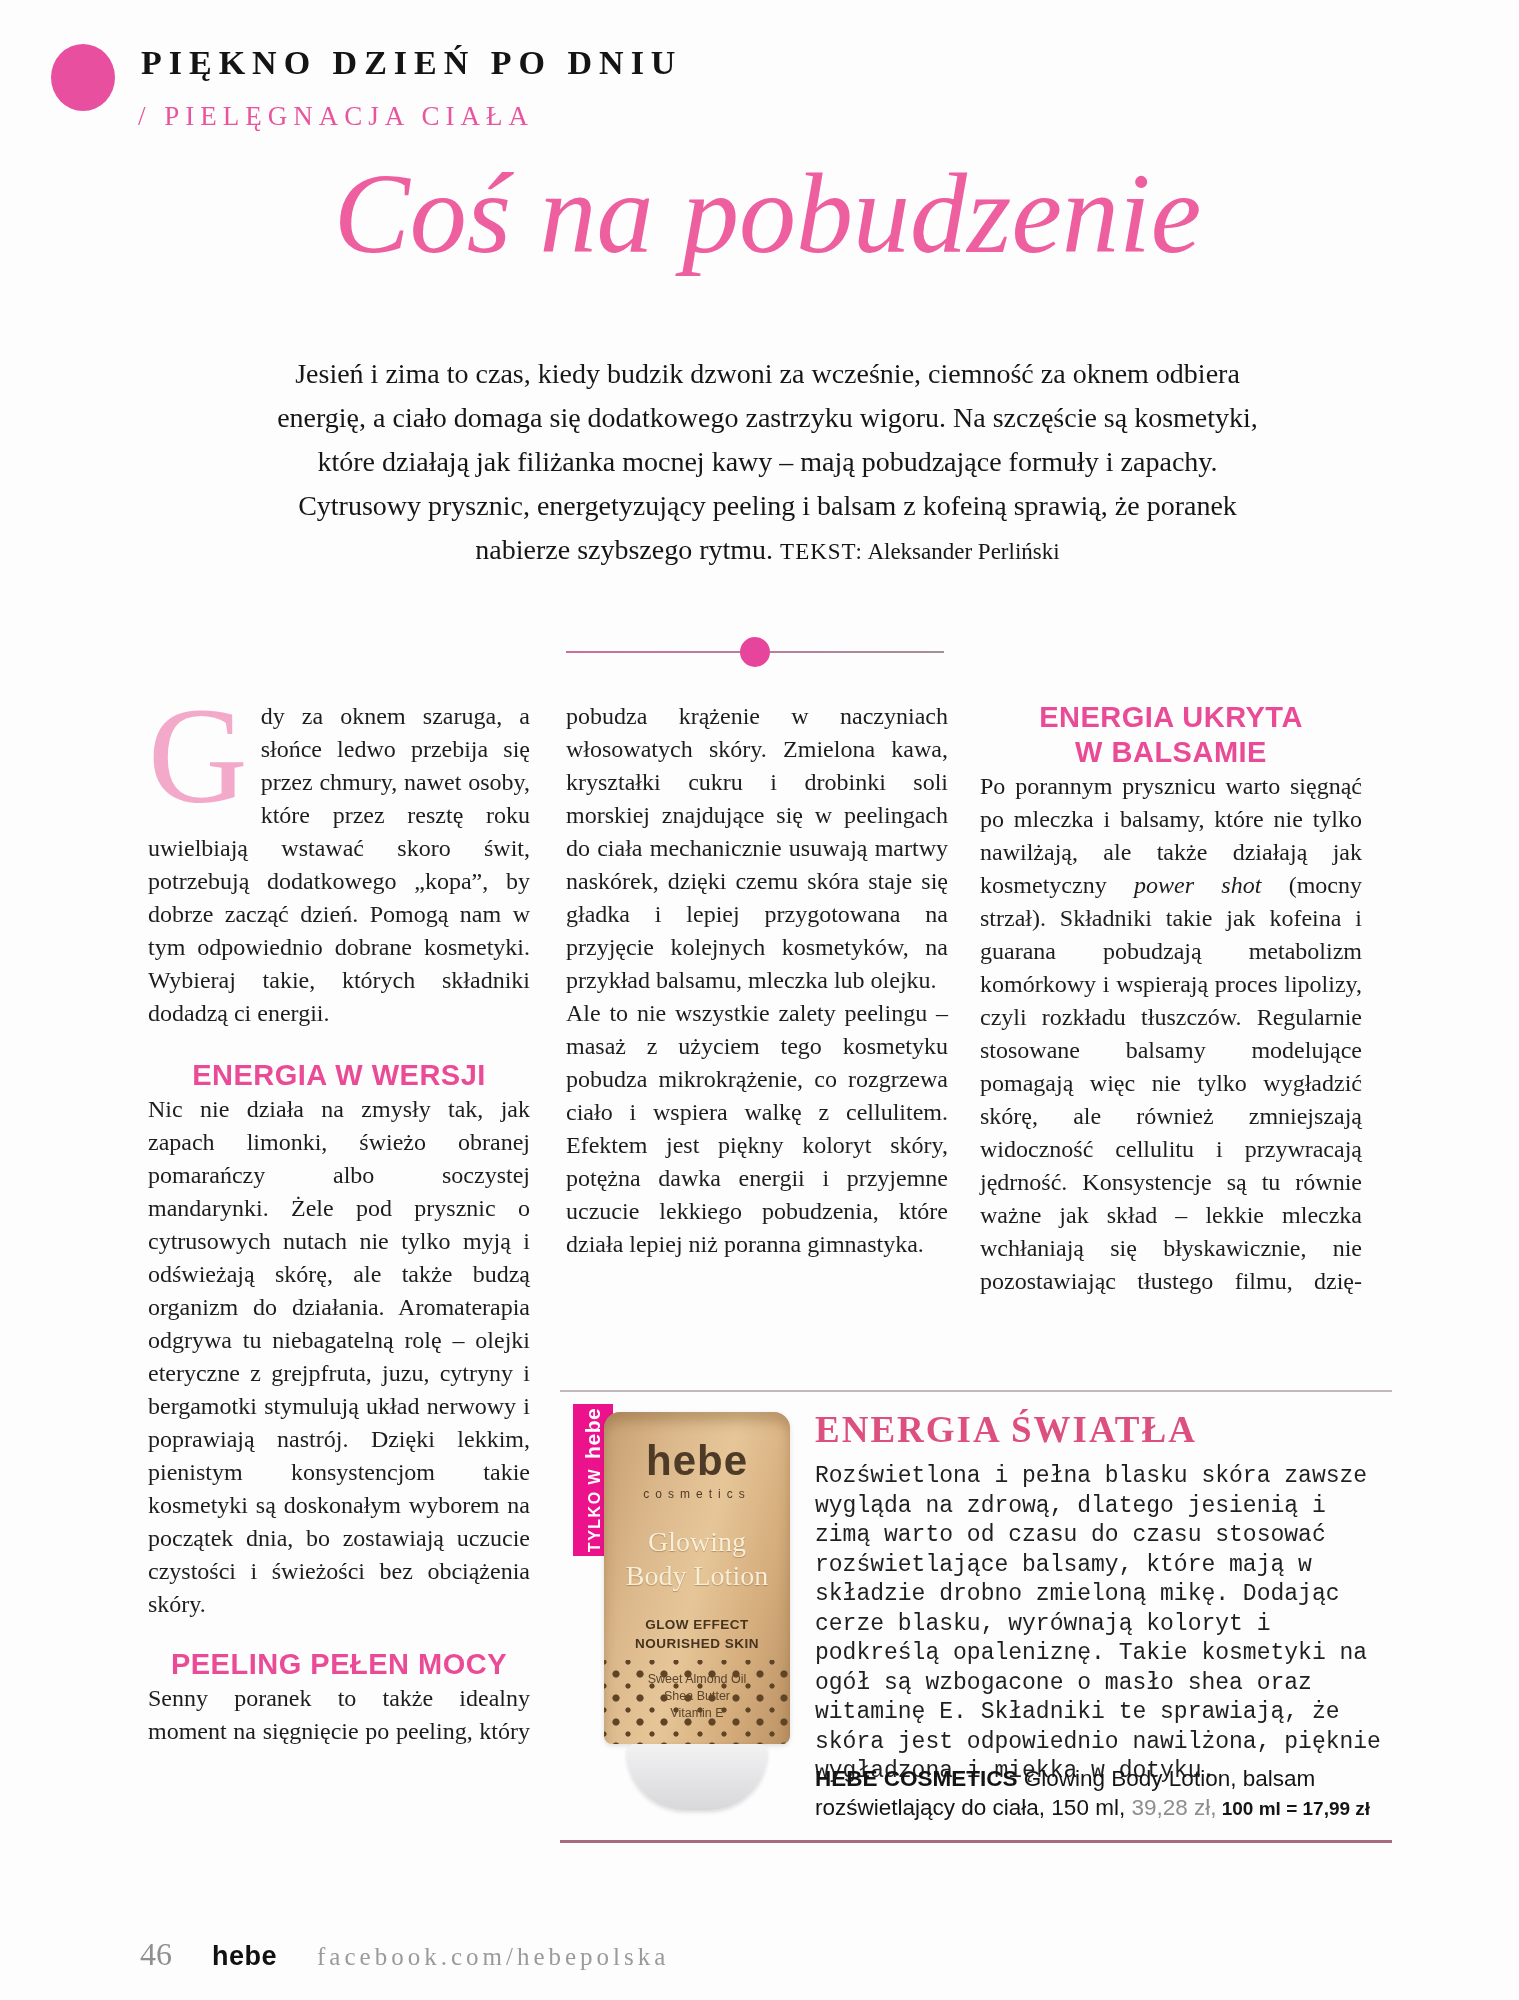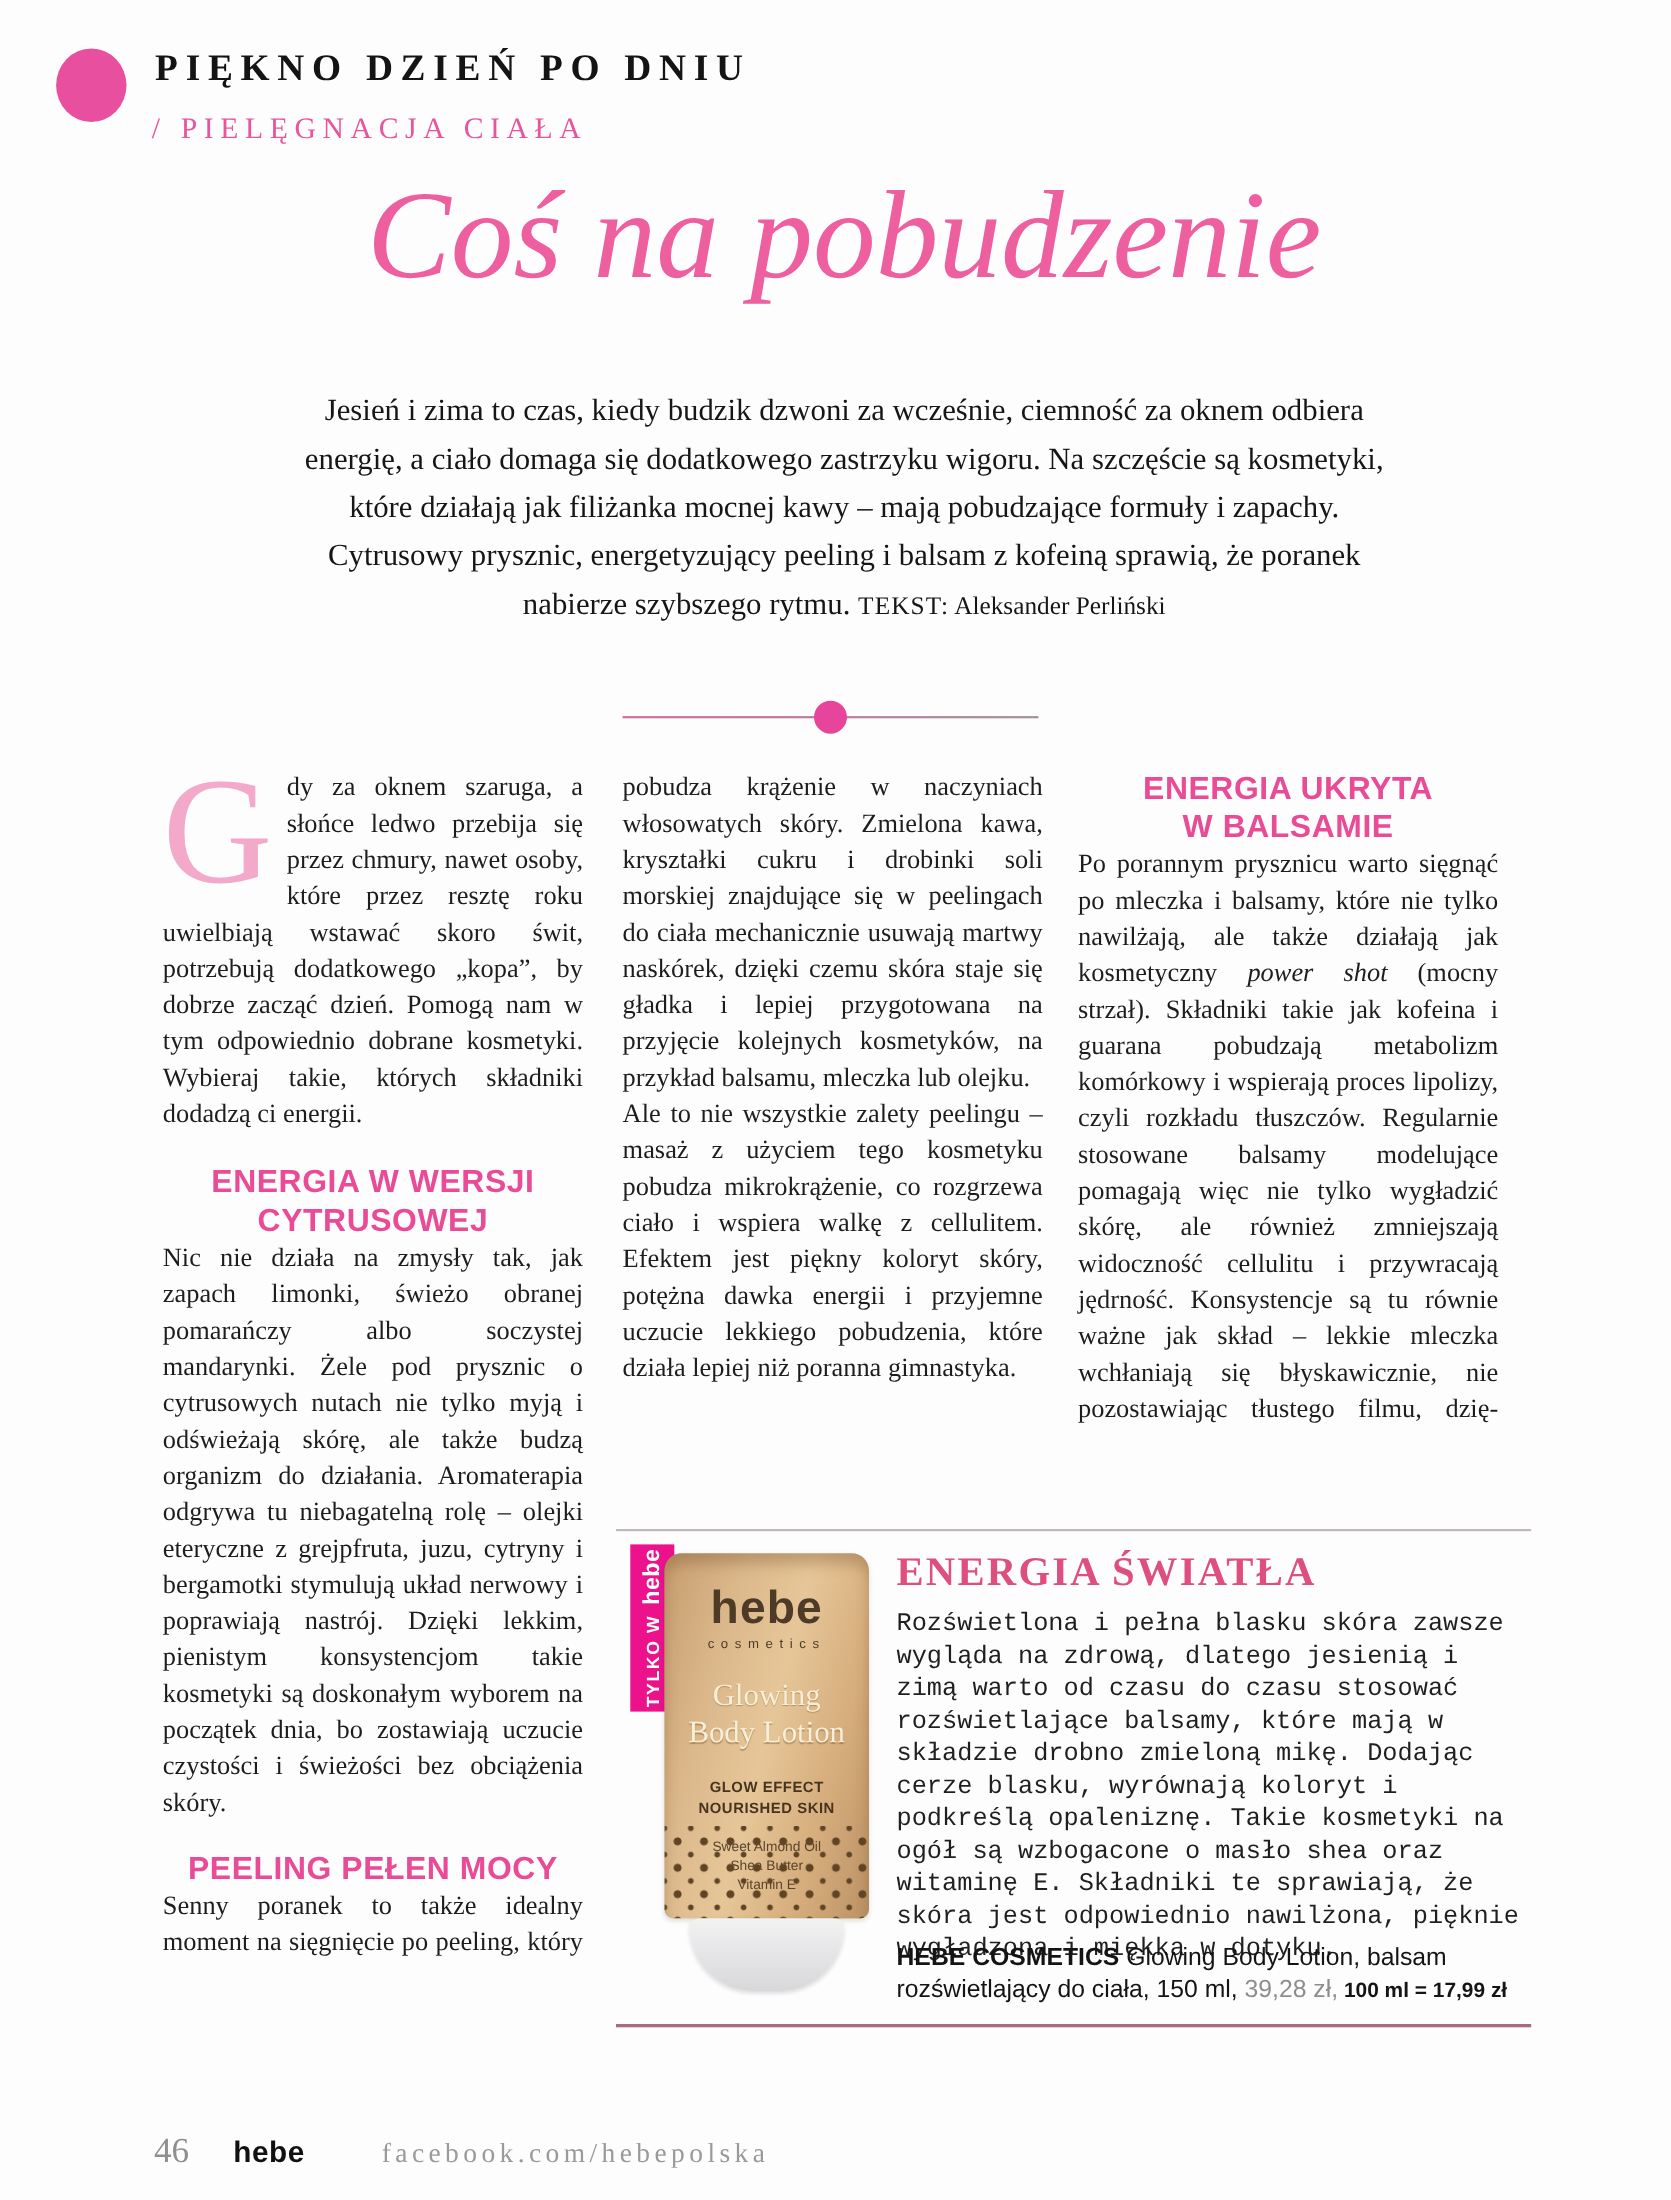--- a/index.html
+++ b/index.html
@@ -97,21 +97,21 @@
   .cap-brand { font-weight:bold; }
   .cap-price { color:#8d8d8d; }
   .cap-unit  { font-size:19px; font-weight:bold; }
 
   
   .footer { position:absolute; left:140px; top:1936px; display:flex;
             align-items:baseline; gap:40px; }
   .page-num     { font-size:32px; color:#8f8f8f; }
   .footer-brand { font-size:27px; font-weight:bold; color:#111;
                   font-family:"Liberation Sans", sans-serif; letter-spacing:.5px; }
-  .footer-url   { font-size:25px; color:#9a9a9a; letter-spacing:4px;margin-left:30px; }
+  .footer-url   { font-size:25px; color:#9a9a9a; letter-spacing:4px; }
 </style>
 </head>
 <body>
 
 <div class="page">
 
   <div class="brand-dot"></div>
   <div class="section-title">PIĘKNO DZIEŃ PO DNIU</div>
   <div class="section-sub">/ PIELĘGNACJA CIAŁA</div>
 
@@ -119,21 +119,20 @@
   <div class="intro"><span>Jesień i zima to czas, kiedy budzik dzwoni za wcześnie, ciemność za oknem odbiera energię, a ciało domaga się dodatkowego zastrzyku wigoru. Na szczęście są kosmetyki, które działają jak filiżanka mocnej kawy – mają pobudzające formuły i zapachy. Cytrusowy prysznic, energetyzujący peeling i balsam z kofeiną sprawią, że poranek nabierze szybszego rytmu. </span><span class="byline"><span class="byline-label">TEKST:</span><span> Aleksander Perliński</span></span>
   </div>
 
   <div class="divider-line"></div>
   <div class="divider-dot"></div>
 
   <div class="col col-1">
     <p><span class="dropcap">G</span><span>dy za oknem szaruga, a słońce ledwo przebija się przez chmury, nawet osoby, które przez resztę roku uwielbiają wstawać skoro świt, potrzebują dodatkowego „kopa”, by dobrze zacząć dzień. Pomogą nam w tym odpowiednio dobrane kosmetyki. Wybieraj takie, których składniki dodadzą ci energii.</span></p>
     <div class="col-heading mt-h1">
       <span>ENERGIA W WERSJI</span>
-      <span>CYTRUSOWEJ</span>
     </div>
     <p class="mt-p2">Nic nie działa na zmysły tak, jak zapach limonki, świeżo obranej pomarańczy albo soczystej mandarynki. Żele pod prysznic o cytrusowych nutach nie tylko myją i odświeżają skórę, ale także budzą organizm do działania. Aromaterapia odgrywa tu niebagatelną rolę – olejki eteryczne z grejpfruta, juzu, cytryny i bergamotki stymulują układ nerwowy i poprawiają nastrój. Dzięki lekkim, pienistym konsystencjom takie kosmetyki są doskonałym wyborem na początek dnia, bo zostawiają uczucie czystości i świeżości bez obciążenia skóry.</p>
     <div class="col-heading mt-h2">PEELING PEŁEN MOCY</div>
     <p class="mt-p3 justify-last">Senny poranek to także idealny moment na sięgnięcie po peeling, który</p>
   </div>
 
   <div class="col col-2">
     <p>pobudza krążenie w naczyniach włosowatych skóry. Zmielona kawa, kryształki cukru i drobinki soli morskiej znajdujące się w peelingach do ciała mechanicznie usuwają martwy naskórek, dzięki czemu skóra staje się gładka i lepiej przygotowana na przyjęcie kolejnych kosmetyków, na przykład balsamu, mleczka lub olejku.</p>
     <p>Ale to nie wszystkie zalety peelingu – masaż z użyciem tego kosmetyku pobudza mikrokrążenie, co rozgrzewa ciało i wspiera walkę z cellulitem. Efektem jest piękny koloryt skóry, potężna dawka energii i przyjemne uczucie lekkiego pobudzenia, które działa lepiej niż poranna gimnastyka.</p>
   </div>

